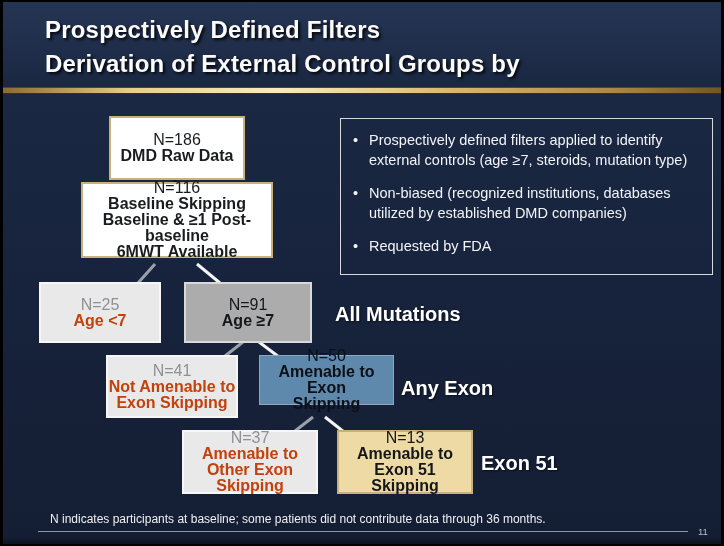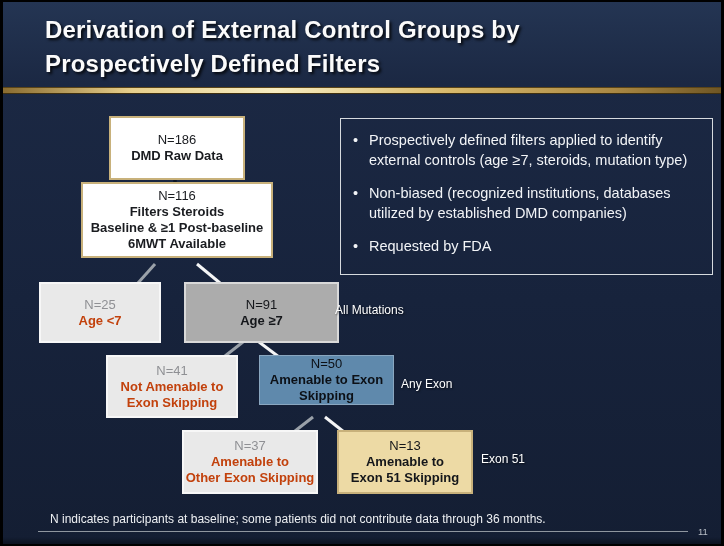--- a/index.html
+++ b/index.html
@@ -16,32 +16,32 @@
   }
   .gold-bar{
     position:absolute;left:0;top:85px;width:100%;height:7px;
     background:linear-gradient(90deg,#8a6c30 0%,#e7cf8c 18%,#f7ecc0 38%,#d9ba6c 62%,#ab8944 85%,#6f5624 100%);
     border-top:1px solid #5a4418;border-bottom:1px solid #40300f;box-sizing:border-box;
   }
   .connectors{position:absolute;left:0;top:0;width:724px;height:546px;pointer-events:none;}
   .node{
     position:absolute;box-sizing:border-box;display:flex;flex-direction:column;
     justify-content:center;align-items:center;text-align:center;
-    font-size:13px;line-height:16px;
+    font-size:16px;line-height:16px;
   }
   .node .n{font-weight:400;}
   .node .l{font-weight:700;}
   .node.white{background:#ffffff;border:2px solid #c8b17b;color:#1a1c20;}
   .node.lightgray{background:#e9e9e9;border:2px solid #f7f7f7;color:#8f9094;}
   .node.lightgray .l{color:#c2410c;}
   .node.gray{background:#acacac;border:2px solid #d9d9d9;color:#15171b;}
   .node.blue{background:#5f89ac;border:1px solid #8aa7c0;color:#0c1016;}
   .node.tan{background:#eddaa5;border:2px solid #c8b17b;color:#14161a;justify-content:center;}
   .side-label{
-    position:absolute;font-size:12px;font-weight:normal;color:#ffffff;white-space:nowrap;
+    position:absolute;font-size:20px;font-weight:bold;color:#ffffff;white-space:nowrap;
     text-shadow:1px 1px 2px rgba(0,0,0,.6);
   }
   .bullet-panel{
     position:absolute;left:337px;top:116px;width:373px;height:157px;box-sizing:border-box;
     border:1px solid #d6dade;padding:11px 12px 0 12px;
     display:flex;flex-direction:column;gap:13px;
   }
   .bullet{display:flex;color:#f2f4f7;font-size:14.5px;line-height:20px;}
   .bullet .dot{width:16px;flex:0 0 16px;color:#f2f4f7;}
   .footer-note{
@@ -53,53 +53,53 @@
     position:absolute;left:0;bottom:0;width:100%;height:7px;
     background:linear-gradient(180deg,rgba(10,16,28,0) 0%,#0b1220 100%);
   }
 </style>
 </head>
 <body>
 
 <div class="slide">
 
   <div class="title">
+    <div>Prospectively Defined Filters</div>
     <div>Derivation of External Control Groups by</div>
-    <div>Prospectively Defined Filters</div>
   </div>
   <div class="gold-bar"></div>
 
   <svg class="connectors" viewBox="0 0 724 546">
     <line x1="172" y1="177" x2="172" y2="190" stroke="#0a1322" stroke-width="3.5"></line>
     <line x1="152" y1="262" x2="135" y2="281" stroke="#9aa1a9" stroke-width="3"></line>
     <line x1="194" y1="262" x2="217" y2="281" stroke="#f4f5f6" stroke-width="3"></line>
     <line x1="240" y1="340" x2="222" y2="354" stroke="#9aa1a9" stroke-width="3"></line>
     <line x1="256" y1="340" x2="276" y2="355" stroke="#f4f5f6" stroke-width="3"></line>
     <line x1="310" y1="415" x2="292" y2="429" stroke="#9aa1a9" stroke-width="3"></line>
     <line x1="322" y1="415" x2="341" y2="430" stroke="#f4f5f6" stroke-width="3"></line>
   </svg>
 
   <div class="node white" style="left:106px;top:114px;width:136px;height:64px">
     <div class="n">N=186</div>
     <div class="l">DMD Raw Data</div>
   </div>
 
   <div class="node white" style="left:78px;top:180px;width:192px;height:76px">
     <div class="n">N=116</div>
-    <div class="l">Filters Steroids</div>
+    <div class="l">Baseline Skipping</div>
     <div class="l">Baseline &amp; ≥1 Post-baseline</div>
     <div class="l">6MWT Available</div>
   </div>
 
   <div class="node lightgray" style="left:36px;top:280px;width:122px;height:61px">
     <div class="n">N=25</div>
     <div class="l">Age &lt;7</div>
   </div>
 
-  <div class="node gray" style="left:181px;top:280px;width:155px;height:61px">
+  <div class="node gray" style="left:181px;top:280px;width:128px;height:61px">
     <div class="n">N=91</div>
     <div class="l">Age ≥7</div>
   </div>
 
   <div class="node lightgray" style="left:103px;top:353px;width:132px;height:63px">
     <div class="n">N=41</div>
     <div class="l">Not Amenable to</div>
     <div class="l">Exon Skipping</div>
   </div>
 

